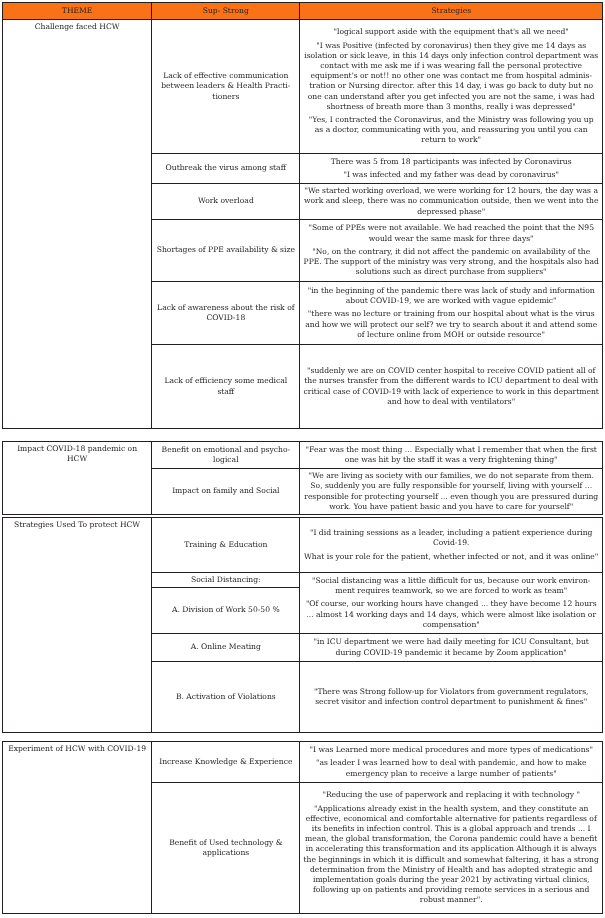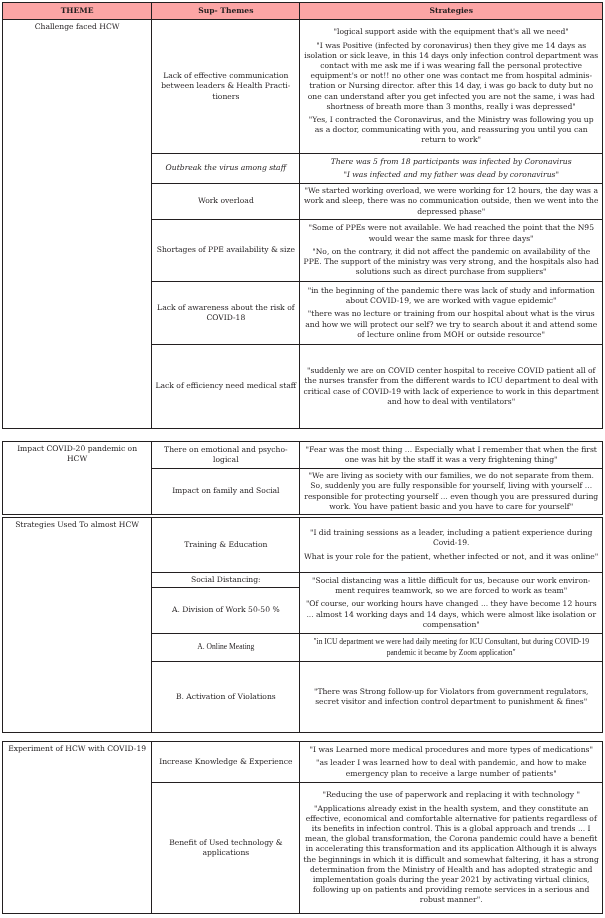--- a/index.html
+++ b/index.html
@@ -1,21 +1,21 @@
 <!DOCTYPE html>
 <html><head>
 <meta charset="utf-8">
 <style>
   html, body { margin: 0; padding: 0; background: #ffffff; }
   body { width: 605px; height: 918px; overflow: hidden; position: relative;
          font-family: "DejaVu Serif", "Liberation Serif", serif; color: #231f20; }
   .tbl { position: absolute; left: 2px; width: 601px; border-collapse: collapse; table-layout: fixed; }
   .tbl td, .tbl th { border: 1px solid #231f20; padding: 1px 3px; font-size: 7.6px; line-height: 10.2px;
                      text-align: center; vertical-align: middle; font-weight: normal; }
-  .tbl th { background: #fca5a5; font-weight: bold; height: 14px; }
+  .tbl th { background: #f97316; font-weight: normal; height: 14px; }
   .c1 { width: 146px; }
   .c2 { width: 145px; }
   .c3 { width: 296px; }
   td.theme { vertical-align: top; padding-top: 2px; }
   .q { margin: 2px 0 3px 0; }
   .q:first-child { margin-top: 1px; }
   .q:last-child { margin-bottom: 1px; }
   .sub { padding: 0 6px; }
 </style>
 </head>
@@ -23,33 +23,33 @@
 
 <table class="tbl" style="top:2px;">
   <colgroup>
       <col class="c1">
       <col class="c2">
       <col class="c3">
     </colgroup>
   <tbody>
       <tr>
     <th>THEME</th>
-    <th>Sup- Themes</th>
+    <th>Sup- Strong</th>
     <th>Strategies</th>
   </tr>
   <tr style="height:134px;">
     <td class="theme" rowspan="6">Challenge faced HCW</td>
     <td class="sub">Lack of effective communication between leaders &amp; Health Practi-tioners</td>
     <td>
       <div class="q">"logical support aside with the equipment that's all we need"</div>
       <div class="q">"I was Positive (infected by coronavirus) then they give me 14 days as isolation or sick leave, in this 14 days only infection control department was contact with me ask me if i was wearing fall the personal protective equipment's or not!! no other one was contact me from hospital adminis-tration or Nursing director. after this 14 day, i was go back to duty but no one can understand after you get infected you are not the same, i was had shortness of breath more than 3 months, really i was depressed"</div>
       <div class="q">"Yes, I contracted the Coronavirus, and the Ministry was following you up as a doctor, communicating with you, and reassuring you until you can return to work"</div>
     </td>
   </tr>
-  <tr style="height:30px;font-style:italic;">
+  <tr style="height:30px;">
     <td class="sub">Outbreak the virus among staff</td>
     <td>
       <div class="q">There was 5 from 18 participants was infected by Coronavirus</div>
       <div class="q">"I was infected and my father was dead by coronavirus"</div>
     </td>
   </tr>
   <tr style="height:36px;">
     <td class="sub">Work overload</td>
     <td>
       <div class="q">"We started working overload, we were working for 12 hours, the day was a work and sleep, there was no communication outside, then we went into the depressed phase"</div>
@@ -63,38 +63,38 @@
     </td>
   </tr>
   <tr style="height:63px;">
     <td class="sub">Lack of awareness about the risk of COVID-18</td>
     <td>
       <div class="q">"in the beginning of the pandemic there was lack of study and information about COVID-19, we are worked with vague epidemic"</div>
       <div class="q">"there was no lecture or training from our hospital about what is the virus and how we will protect our self? we try to search about it and attend some of lecture online from MOH or outside resource"</div>
     </td>
   </tr>
   <tr style="height:84px;">
-    <td class="sub">Lack of efficiency need medical staff</td>
+    <td class="sub">Lack of efficiency some medical staff</td>
     <td>
       <div class="q">"suddenly we are on COVID center hospital to receive COVID patient all of the nurses transfer from the different wards to ICU department to deal with critical case of COVID-19 with lack of experience to work in this department and how to deal with ventilators"</div>
     </td>
   </tr>
 </tbody>
   </table>
 
 <table class="tbl" style="top:441px;">
   <colgroup>
       <col class="c1">
       <col class="c2">
       <col class="c3">
     </colgroup>
   <tbody>
       <tr style="height:27px;">
-    <td class="theme" rowspan="2">Impact COVID-20 pandemic on HCW</td>
-    <td class="sub">There on emotional and psycho-logical</td>
+    <td class="theme" rowspan="2">Impact COVID-18 pandemic on HCW</td>
+    <td class="sub">Benefit on emotional and psycho-logical</td>
     <td>
       <div class="q">"Fear was the most thing ... Especially what I remember that when the first one was hit by the staff it was a very frightening thing"</div>
     </td>
   </tr>
   <tr style="height:46px;">
     <td class="sub">Impact on family and Social</td>
     <td>
       <div class="q">"We are living as society with our families, we do not separate from them. So, suddenly you are fully responsible for yourself, living with yourself ... responsible for protecting yourself ... even though you are pressured during work. You have patient basic and you have to care for yourself"</div>
     </td>
   </tr>
@@ -102,38 +102,38 @@
   </table>
 
 <table class="tbl" style="top:517px;">
   <colgroup>
       <col class="c1">
       <col class="c2">
       <col class="c3">
     </colgroup>
   <tbody>
       <tr style="height:55px;">
-    <td class="theme" rowspan="5">Strategies Used To almost HCW</td>
+    <td class="theme" rowspan="5">Strategies Used To protect HCW</td>
     <td class="sub">Training &amp; Education</td>
     <td>
       <div class="q">"I did training sessions as a leader, including a patient experience during Covid-19.</div>
       <div class="q">What is your role for the patient, whether infected or not, and it was online"</div>
     </td>
   </tr>
   <tr style="height:15px;">
     <td class="sub">Social Distancing:</td>
     <td rowspan="2">
       <div class="q">"Social distancing was a little difficult for us, because our work environ-ment requires teamwork, so we are forced to work as team"</div>
       <div class="q">"Of course, our working hours have changed ... they have become 12 hours ... almost 14 working days and 14 days, which were almost like isolation or compensation"</div>
     </td>
   </tr>
   <tr style="height:46px;">
     <td class="sub">A.  Division of Work 50-50 %</td>
   </tr>
-  <tr style="height:28px;font-family:Liberation Serif, serif;">
+  <tr style="height:28px;">
     <td class="sub">A. Online Meating</td>
     <td>
       <div class="q">"in ICU department we were had daily meeting for ICU Consultant, but during COVID-19 pandemic it became by Zoom application"</div>
     </td>
   </tr>
   <tr style="height:71px;">
     <td class="sub">B.  Activation of Violations</td>
     <td>
       <div class="q">"There was Strong follow-up for Violators from government regulators, secret visitor and infection control department to punishment &amp; fines"</div>
     </td>

